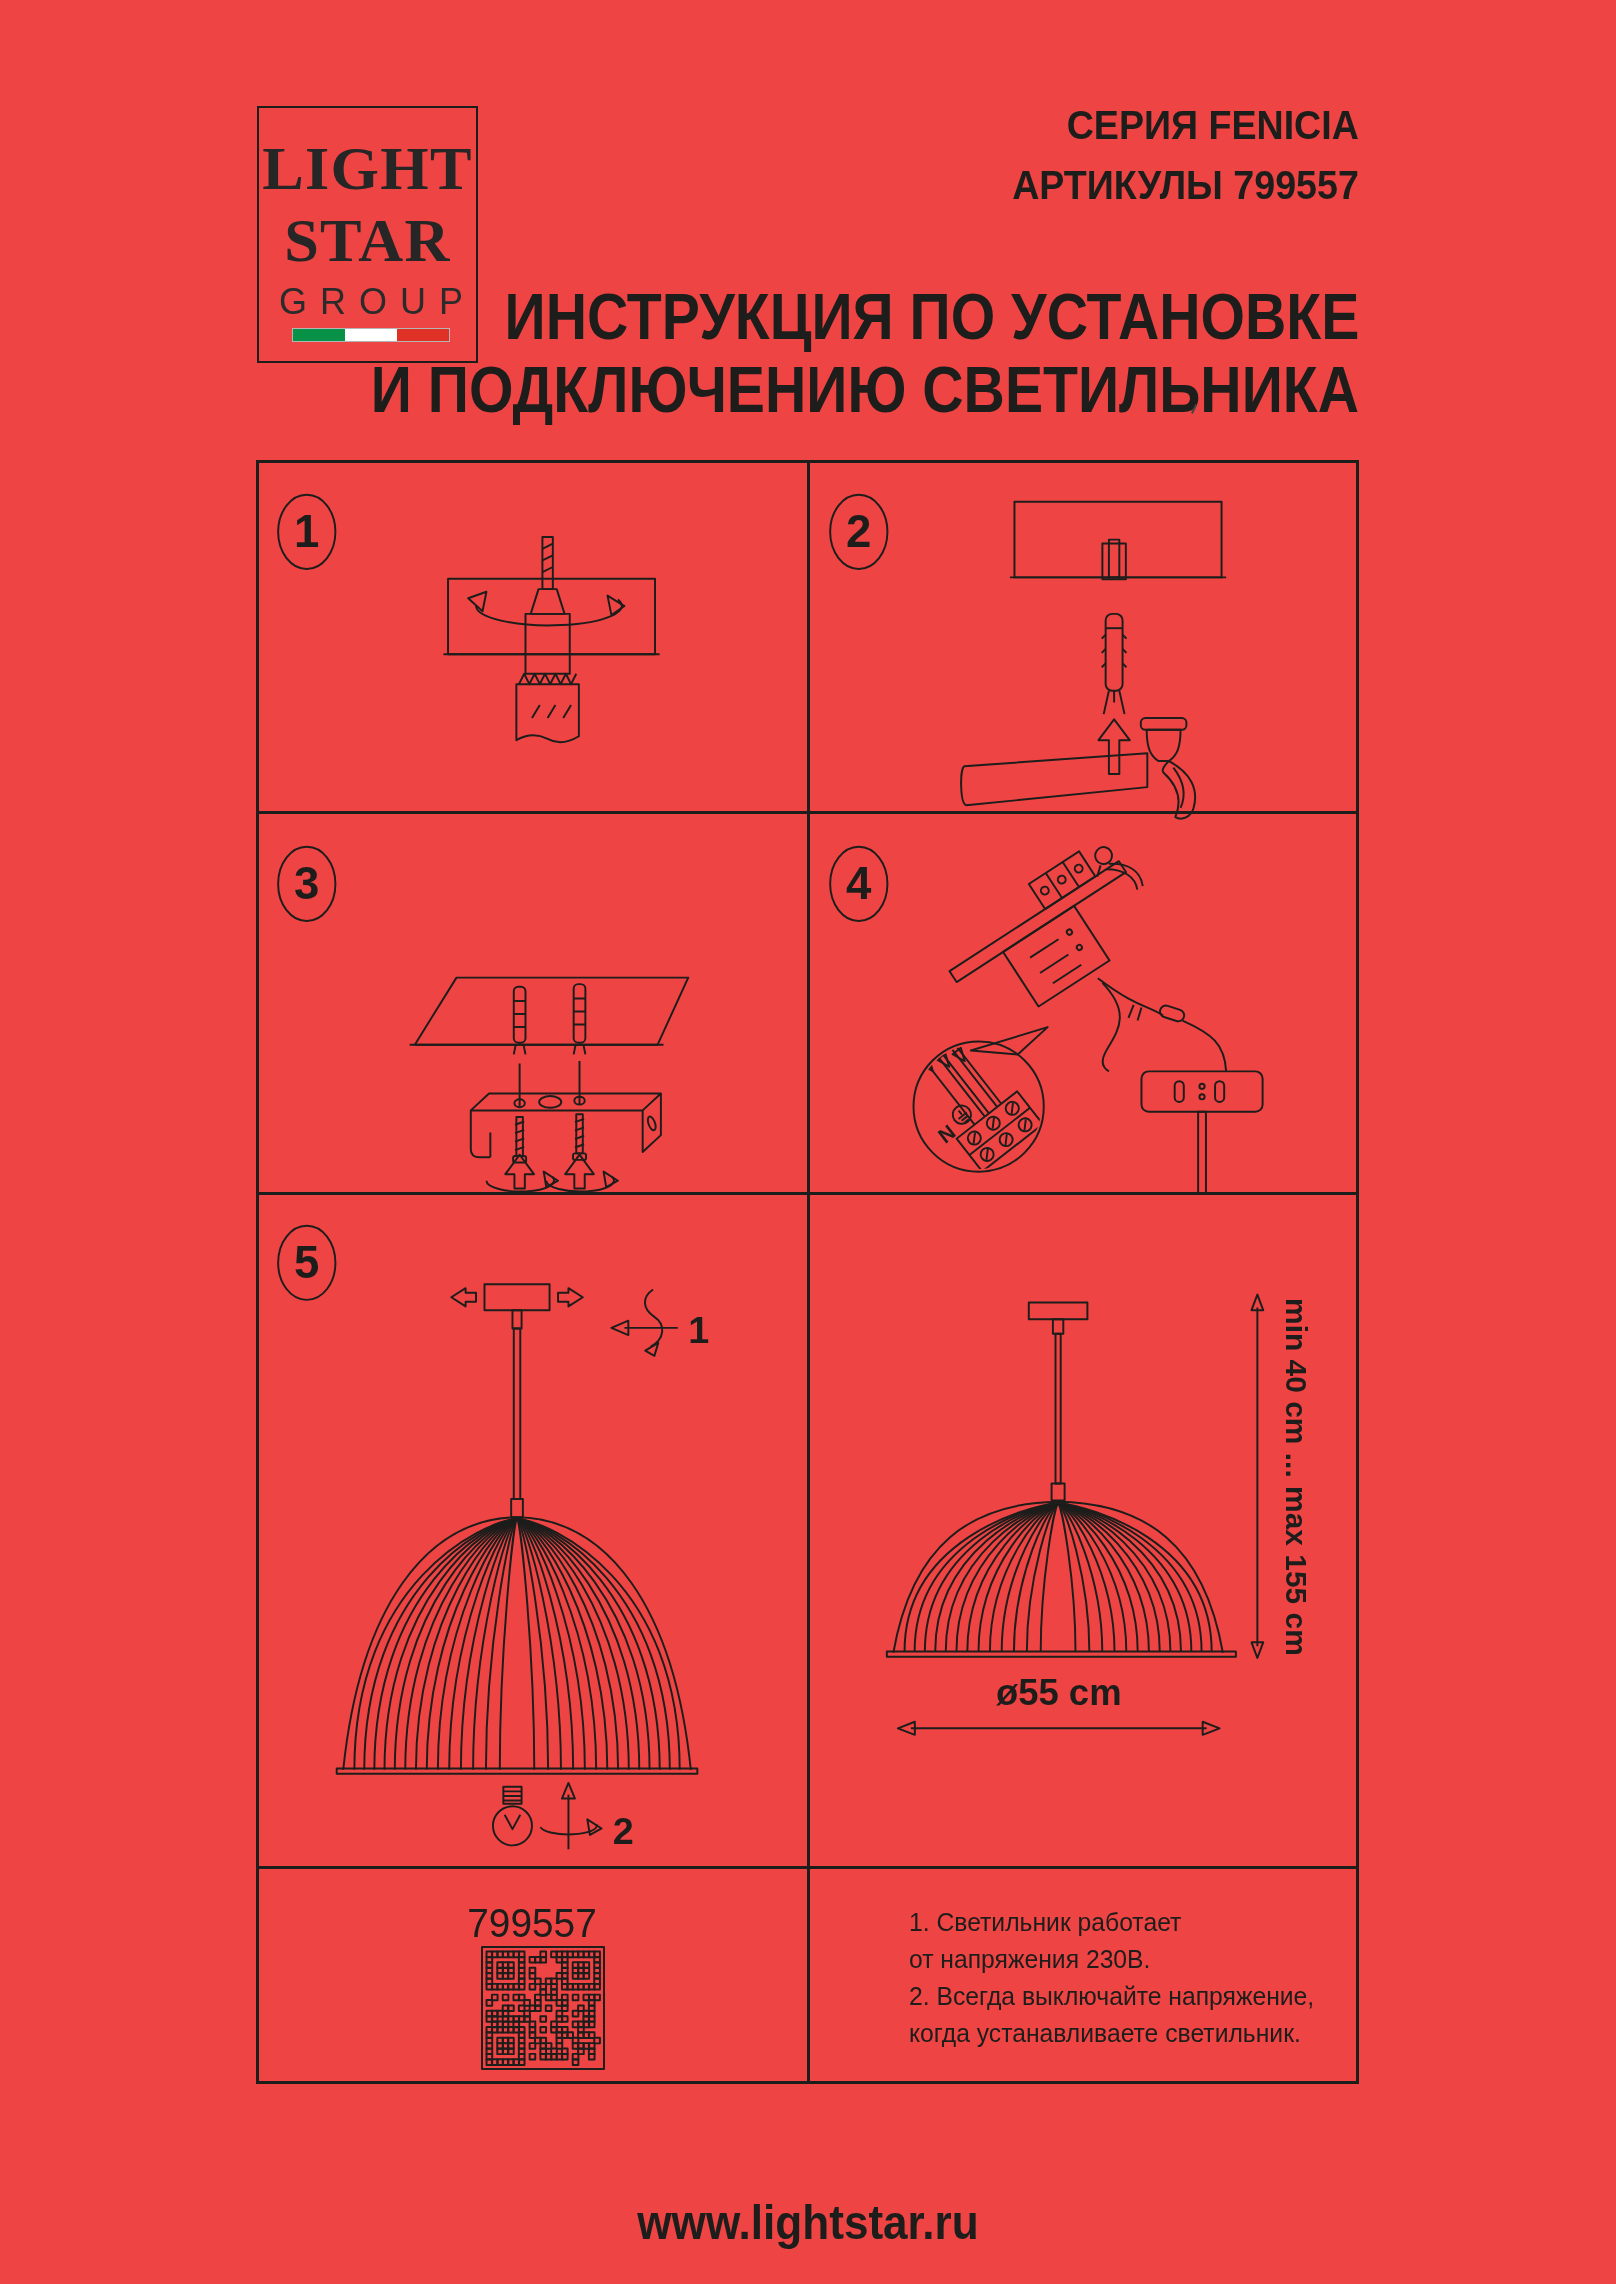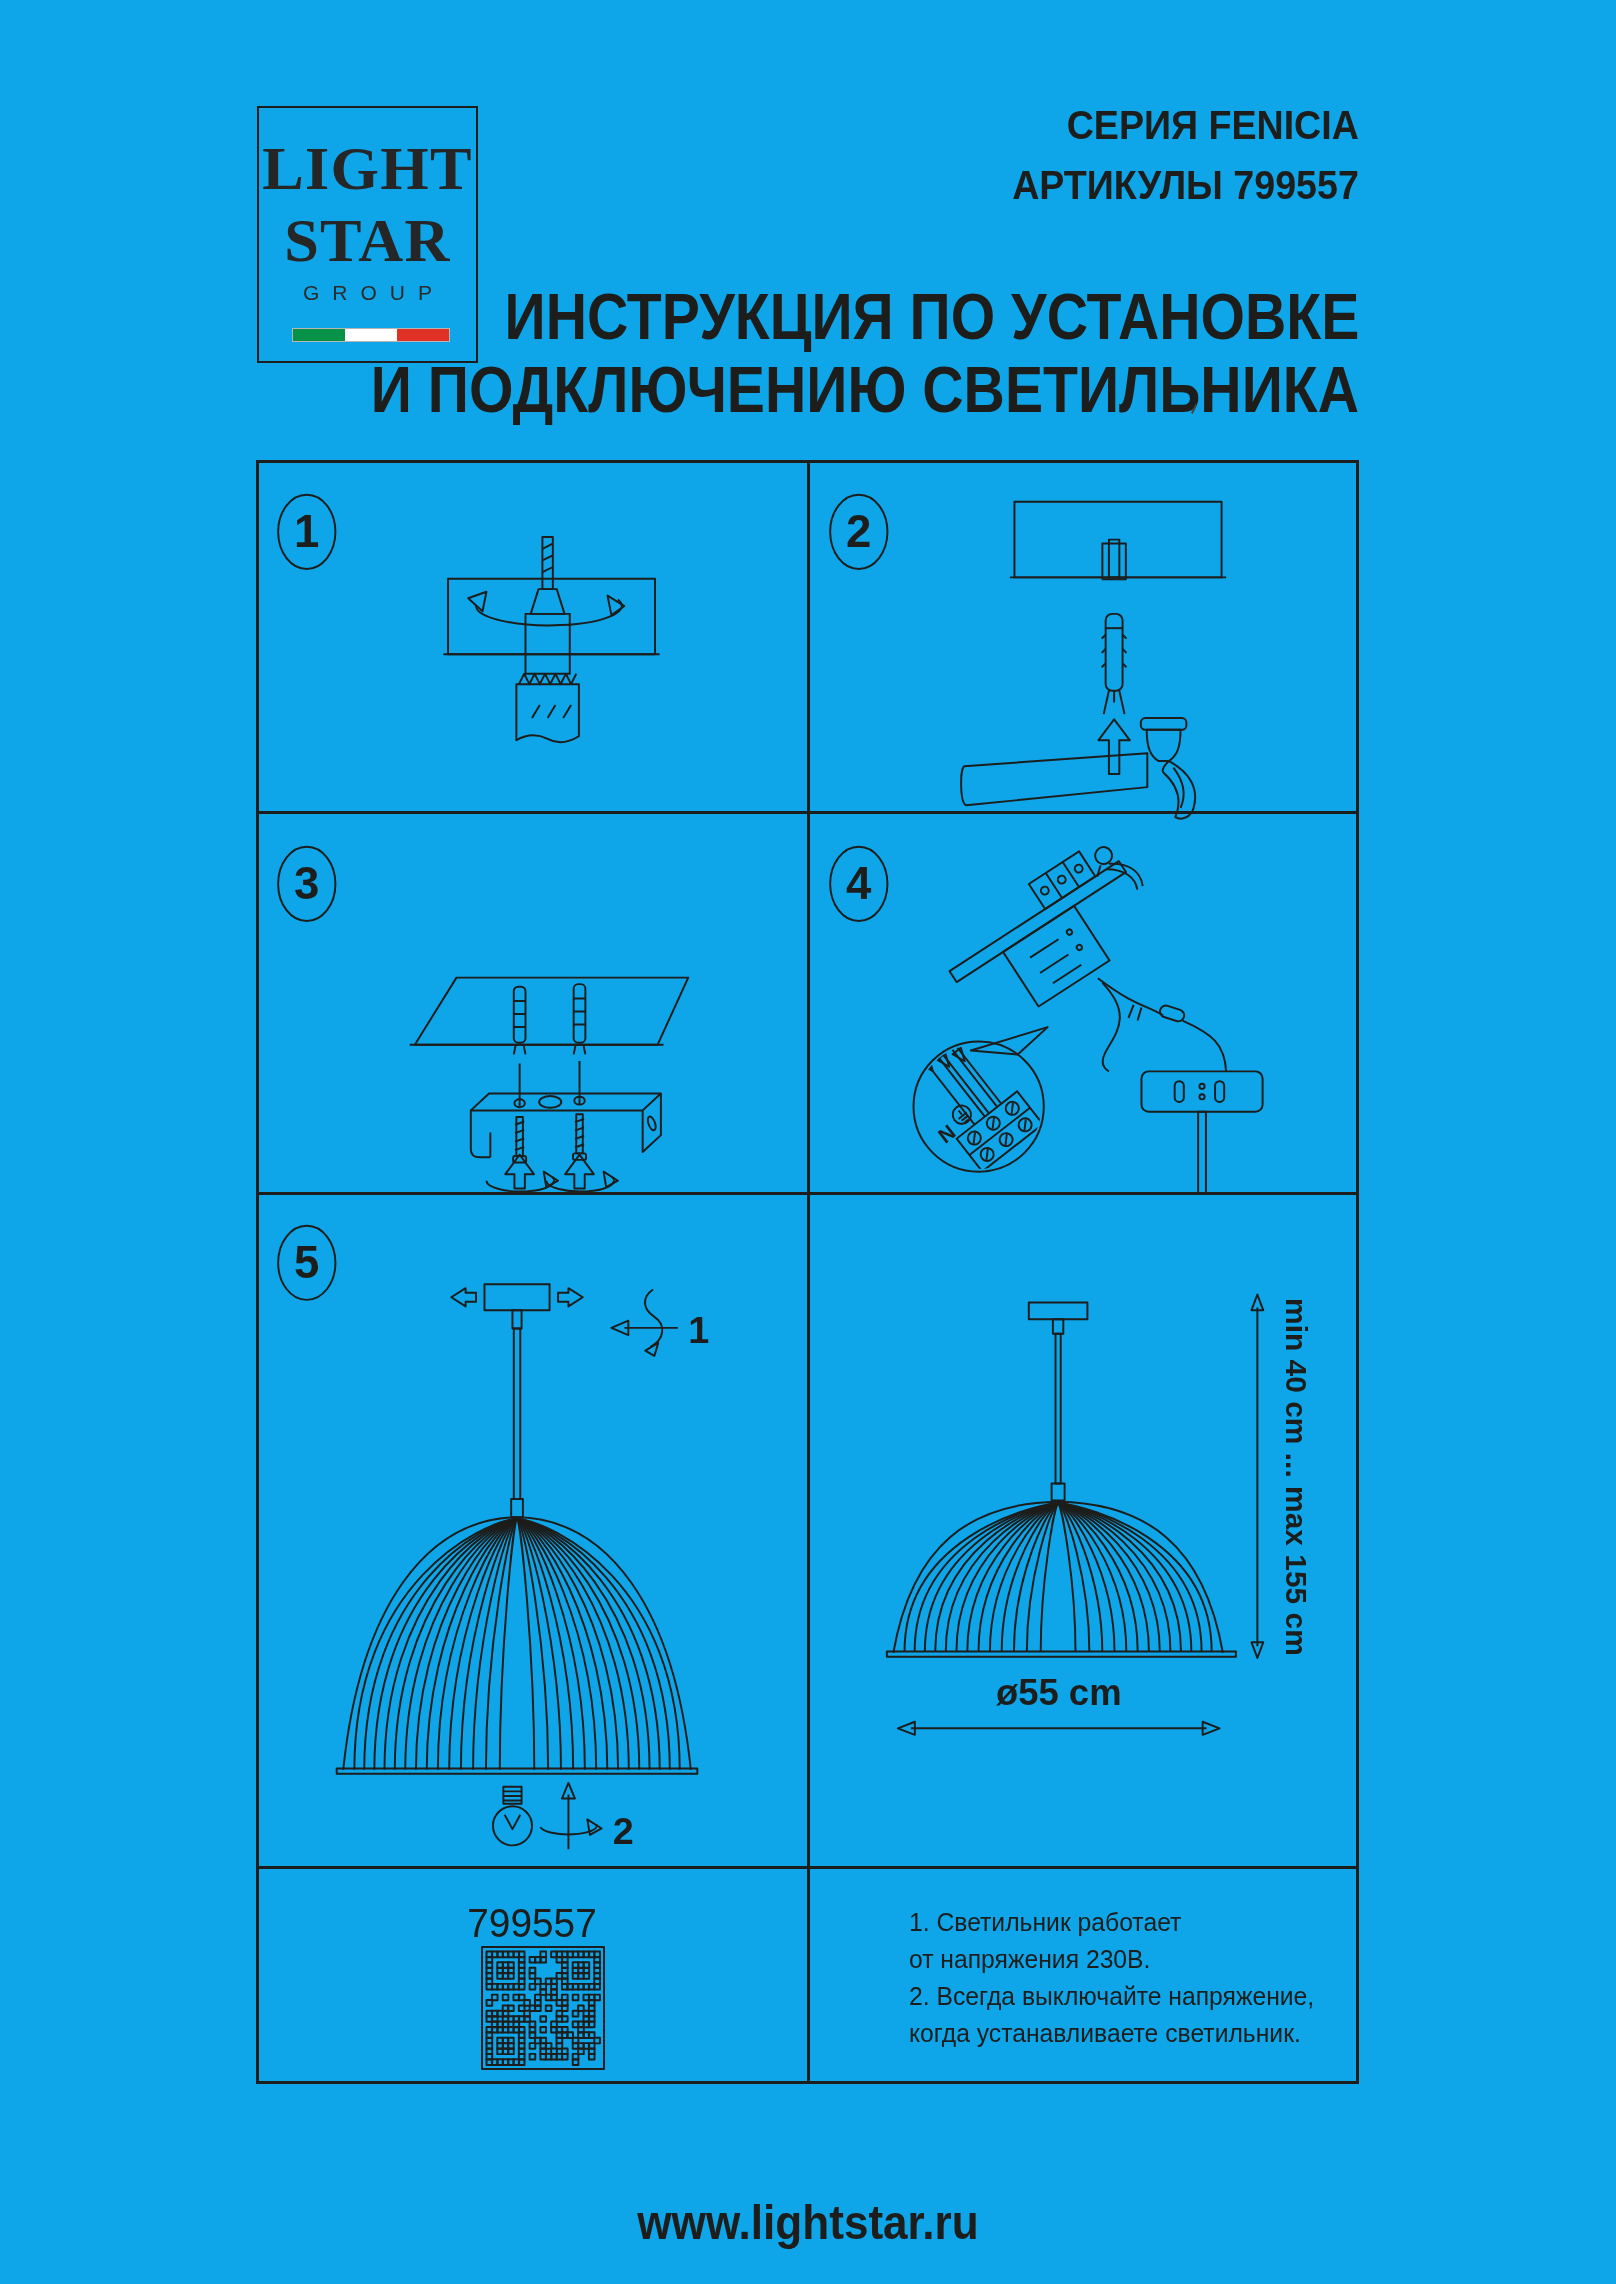--- a/index.html
+++ b/index.html
@@ -1,37 +1,37 @@
 <!DOCTYPE html>
 <html style="font-size:10.4px"><head>
 <meta charset="utf-8">
 <style>
   html,body{margin:0;padding:0;background:#888;}
-  .page{position:relative;width:1616px;height:2284px;background:#0ea5e9;
+  .page{position:relative;width:1616px;height:2284px;background:#ef4444;
         font-family:"Liberation Sans",sans-serif;color:#1d1d1b;overflow:hidden;}
   .gridline{position:absolute;background:#1d1d1b;z-index:6;}
   .page svg{position:absolute;z-index:2;overflow:visible;}
   .page svg *{stroke:#1d1d1b;fill:none;stroke-width:3;stroke-linecap:butt;stroke-linejoin:round;}
   .page svg text{stroke:none;fill:#1d1d1b;font-family:"Liberation Sans",sans-serif;}
   .fw{fill:#ffffff;}
   .fb{fill:#1d1d1b;stroke:none;}
   .sw15{stroke-width:1.5;} .sw2{stroke-width:2;} .sw25{stroke-width:2.5;}
   .sw35{stroke-width:3.5;} .sw4{stroke-width:4.5;} .sw7{stroke-width:7;}
   .stepnum{font-size:70px;font-weight:700;text-anchor:middle;}
   .callout{font-size:58px;font-weight:700;}
   .dimtxt{font-size:52px;font-weight:700;text-anchor:middle;}
 
   
   .logo-box{position:absolute;left:257px;top:106px;width:221px;height:257px;
             border:2px solid #1d1d1b;box-sizing:border-box;text-align:center;}
   .logo-word{position:absolute;width:100%;font-family:"Liberation Serif",serif;
              font-weight:700;font-size:61px;letter-spacing:1.3px;color:#262626;
              transform:scaleX(1.02);}
   .logo-group{position:absolute;width:100%;font-family:"Liberation Sans",sans-serif;
-              font-weight:400;font-size:21px;letter-spacing:13px;text-indent:13px;color:#2b2b2b;}
+              font-weight:400;font-size:36px;letter-spacing:13px;text-indent:13px;color:#2b2b2b;text-align:right;}
   .logo-flag{position:absolute;left:33px;top:220px;width:156px;height:11.7px;
              border:0.7px solid #b5b5b5;display:flex;}
   .logo-flag div{height:100%;flex:1;}
 
   
   .hdr{position:absolute;right:257px;text-align:right;font-weight:700;white-space:nowrap;
        transform:scaleX(0.94);transform-origin:100% 50%;}
   .hdr-small{font-size:40px;letter-spacing:0px;}
   .hdr-big{font-size:65px;transform:scaleX(0.88);transform-origin:100% 50%;}
 

